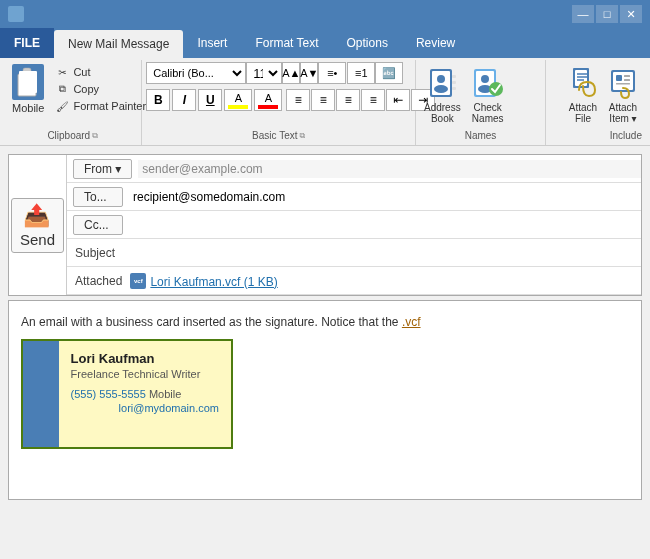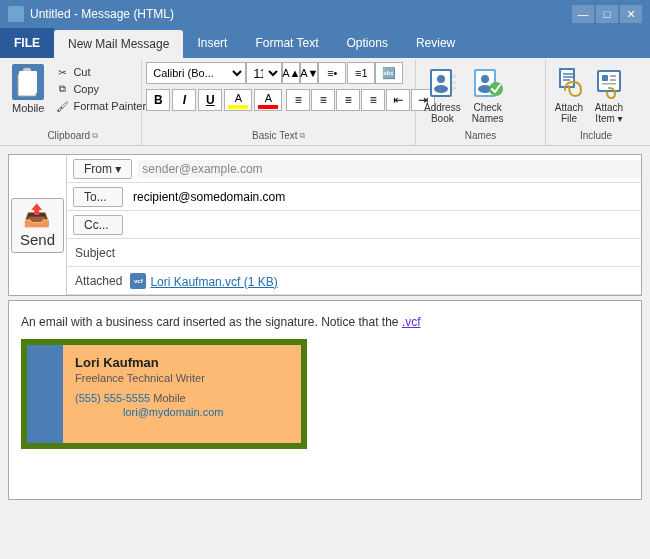--- a/index.html
+++ b/index.html
@@ -66,21 +66,21 @@
       min-height: 88px;
     }
     .ribbon-group {
       display: flex;
       flex-direction: column;
       align-items: stretch;
       padding: 2px 4px;
       border-right: 1px solid #d0d0d0;
       min-width: 60px;
     }
-    .ribbon-group:last-child { border-right: none; }
+    .ribbon-group:last-child { border-right: none; align-items: flex-end; }
     .ribbon-group-content {
       display: flex;
       flex: 1;
       align-items: center;
       gap: 2px;
     }
     .ribbon-group-label {
       font-size: 10px;
       color: #555;
       text-align: center;
@@ -365,29 +365,29 @@
     .email-body {
       background: white;
       border: 1px solid #aaa;
       margin: 0 4px 4px 4px;
       padding: 12px;
       font-size: 12px;
       color: #333;
       min-height: 200px;
     }
     .body-text { margin-bottom: 8px; line-height: 1.5; }
-    .vcf-link { color: #6d28d9; text-decoration: underline; cursor: pointer; }
+    .vcf-link { color: #a16207; text-decoration: underline; cursor: pointer; }
 
     
     .business-card {
-      border: 6px solid #4d7c0f;
-      display: flex;
-      width: 286px;
+      border: 2px solid #4d7c0f;
+      display: flex;
+      width: 212px;
       min-height: 110px;
-      background: #fdba74;
+      background: #fef9c3;
       margin-top: 8px;
     }
     .card-sidebar {
       width: 36px;
       background: #4a7eb5;
     }
     .card-content {
       padding: 10px 12px;
       flex: 1;
     }
@@ -436,21 +436,20 @@
     .main-container { display: flex; flex-direction: column; height: 559px; }
   </style>
 </head>
 <body>
 
 <div class="main-container">
 
   <div class="title-bar">
     <div class="title-bar-left">
       <span class="title-bar-icon"></span>
-      <span>Untitled - Message (HTML)</span>
     </div>
     <div class="title-controls">
       <button class="title-control">—</button>
       <button class="title-control">□</button>
       <button class="title-control">✕</button>
     </div>
   </div>
 
   <div class="ribbon-tabs">
     <button class="tab-file">FILE</button>

